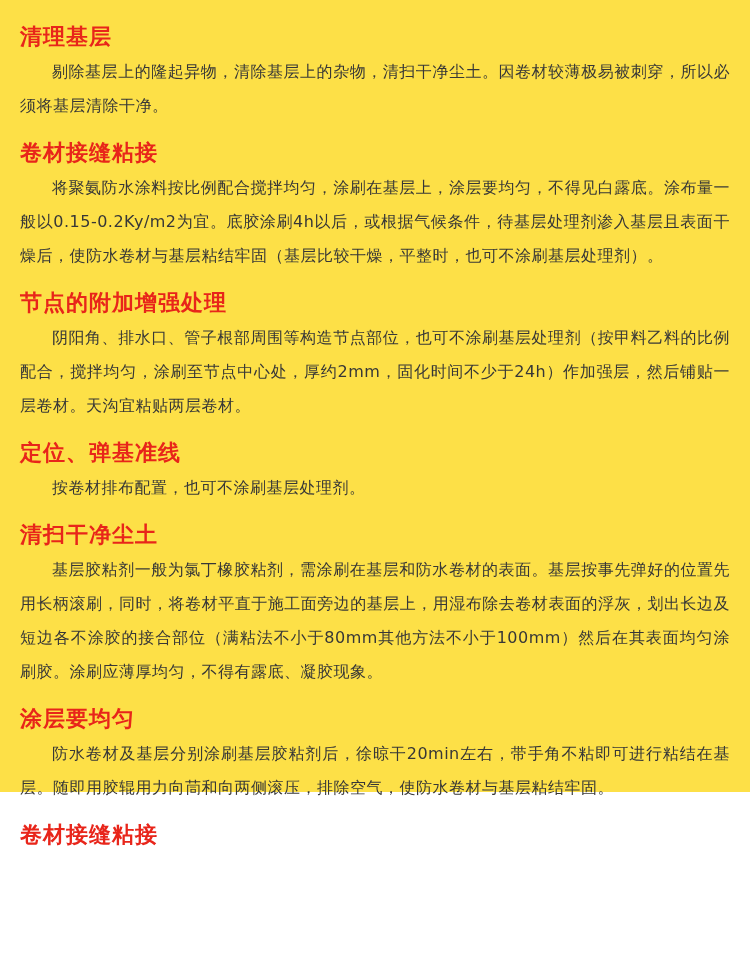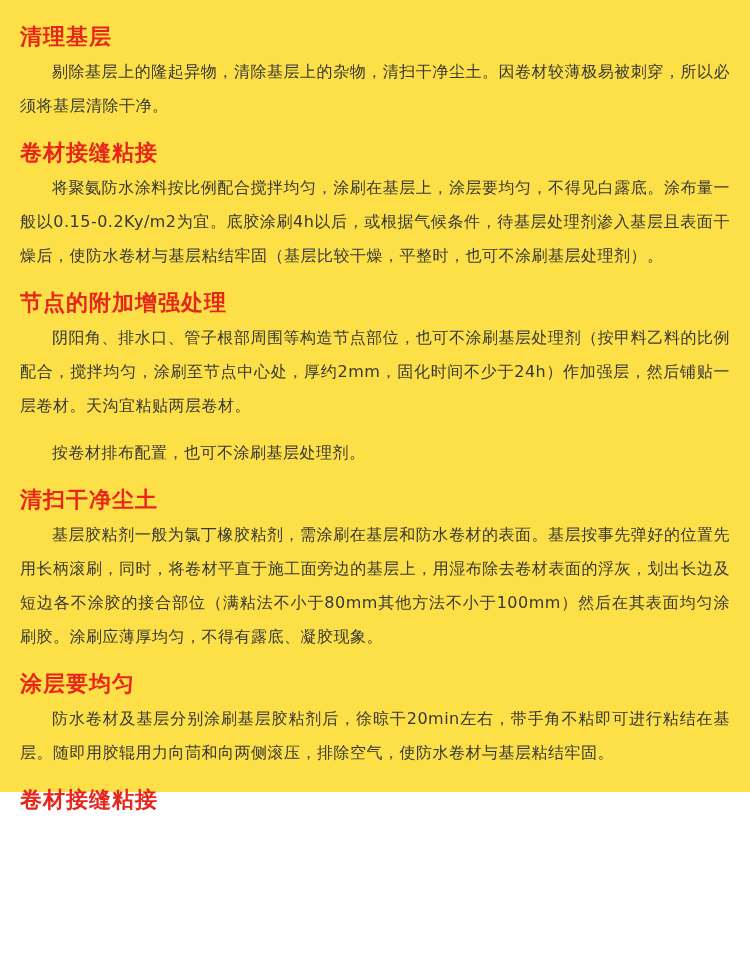--- a/index.html
+++ b/index.html
@@ -60,20 +60,21 @@
     <h2>卷材接缝粘接</h2>
     <p>将聚氨防水涂料按比例配合搅拌均匀，涂刷在基层上，涂层要均匀，不得见白露底。涂布量一般以0.15-0.2Ky/m2为宜。底胶涂刷4h以后，或根据气候条件，待基层处理剂渗入基层且表面干燥后，使防水卷材与基层粘结牢固（基层比较干燥，平整时，也可不涂刷基层处理剂）。</p>
   </section>
 
   <section class="sec">
     <h2>节点的附加增强处理</h2>
     <p>阴阳角、排水口、管子根部周围等构造节点部位，也可不涂刷基层处理剂（按甲料乙料的比例配合，搅拌均匀，涂刷至节点中心处，厚约2mm，固化时间不少于24h）作加强层，然后铺贴一层卷材。天沟宜粘贴两层卷材。</p>
   </section>
 
   <section class="sec">
+    <h2>定位、弹基准线</h2>
     <p>按卷材排布配置，也可不涂刷基层处理剂。</p>
   </section>
 
   <section class="sec">
     <h2>清扫干净尘土</h2>
     <p>基层胶粘剂一般为氯丁橡胶粘剂，需涂刷在基层和防水卷材的表面。基层按事先弹好的位置先用长柄滚刷，同时，将卷材平直于施工面旁边的基层上，用湿布除去卷材表面的浮灰，划出长边及短边各不涂胶的接合部位（满粘法不小于80mm其他方法不小于100mm）然后在其表面均匀涂刷胶。涂刷应薄厚均匀，不得有露底、凝胶现象。</p>
   </section>
 
   <section class="sec">
     <h2>涂层要均匀</h2>

